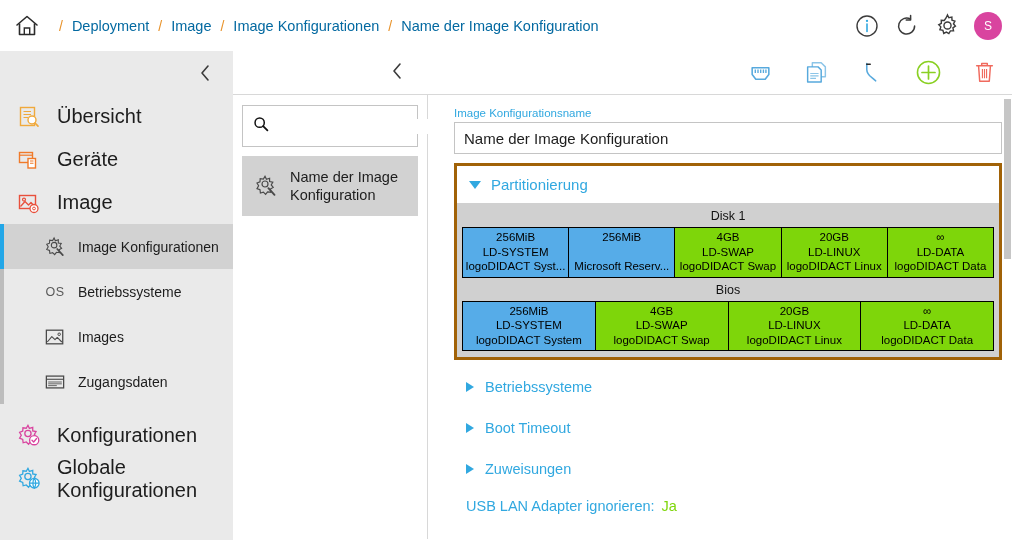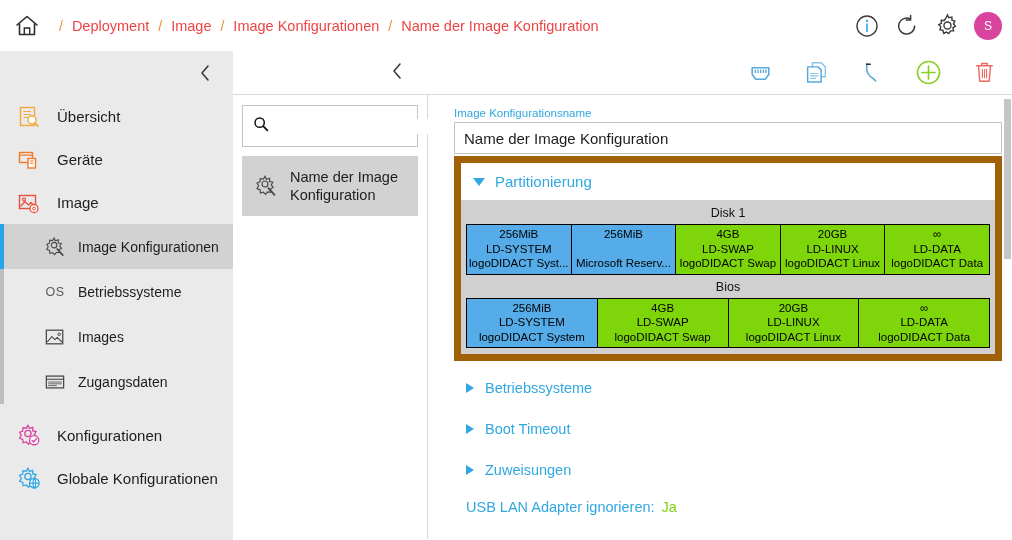--- a/index.html
+++ b/index.html
@@ -11,21 +11,21 @@
   }
   #app { position: relative; width: 1012px; height: 540px; background: #fff; }
 
   
   .topbar {
     position: absolute; top: 0; left: 0; width: 1012px; height: 51px;
     background: #fff; display: flex; align-items: center;
   }
   .home-icon { margin-left: 12px; width: 30px; height: 30px; display:flex; align-items:center; justify-content:center; }
   .crumbs { display: flex; align-items: center; margin-left: 8px; font-size: 14.5px; }
-  .crumb { color: #ef4444; white-space: nowrap; }
+  .crumb { color: #0369a1; white-space: nowrap; }
   .crumb-sep { color: #e8922a; margin: 0 9px; font-size: 14px; }
 
   .topbar-right { position: absolute; right: 10px; top: 0; height: 51px; display: flex; align-items: center; gap: 14px; }
   .ti { width: 26px; height: 26px; display:flex; align-items:center; justify-content:center; cursor:pointer; }
   .avatar {
     width: 28px; height: 28px; border-radius: 50%;
     background: #d9449f; color: #fff; font-size: 12px;
     display:flex; align-items:center; justify-content:center;
   }
 
@@ -36,21 +36,21 @@
   }
   .nav-collapse {
     height: 44px; display: flex; align-items: center; justify-content: flex-end;
     padding-right: 20px; cursor: pointer;
   }
   .nav-item {
     position: relative; display: flex; align-items: center;
     height: 43px; padding-left: 14px; cursor: pointer;
   }
   .nav-item .ic { width: 30px; height: 26px; display:flex; align-items:center; justify-content:center; flex:0 0 30px; }
-  .nav-item .lbl { margin-left: 13px; font-size: 15px; color: #1d1d1d; }
+  .nav-item .lbl { margin-left: 13px; font-size: 20px; color: #1d1d1d; }
   .nav-group { position: relative; }
   .nav-group::before {
     content: ""; position: absolute; left: 0; top: 0; bottom: 0; width: 4px; background: #bdbdbd;
   }
   .sub-item {
     position: relative; display: flex; align-items: center;
     height: 45px; padding-left: 42px; cursor: pointer;
   }
   .sub-item .ic { width: 26px; height: 22px; display:flex; align-items:center; justify-content:center; flex:0 0 26px; }
   .sub-item .lbl { margin-left: 10px; font-size: 14px; color: #1d1d1d; }
@@ -89,21 +89,21 @@
 
   
   .detail { flex: 1; padding: 12px 10px 0 26px; position: relative; overflow: hidden; }
   .field-label { font-size: 11.5px; color: #31a8e0; margin-bottom: 3px; }
   .field-input {
     height: 32px; border: 1px solid #c4c4c4; display: flex; align-items: center;
     padding: 0 9px; background: #fff; font-size: 15px; color: #1d1d1d; width: 100%;
   }
   .field-input input { border:none; outline:none; width:100%; font-size:15px; color:#1d1d1d; font-family:"Liberation Sans", sans-serif; }
 
-  .red-box { margin-top: 2px; border: 7px solid #a16207; background: #fff; }
+  .red-box { margin-top: 9px; border: 3px solid #a16207; background: #fff; }
   .acc-header {
     display: flex; align-items: center; height: 37px; padding-left: 12px; cursor: pointer;
   }
   .tri-down { width: 0; height: 0; border-left: 6px solid transparent; border-right: 6px solid transparent; border-top: 8px solid #31a8e0; margin-right: 10px; }
   .tri-right { width: 0; height: 0; border-top: 5.5px solid transparent; border-bottom: 5.5px solid transparent; border-left: 8px solid #31a8e0; margin-right: 11px; }
   .acc-title { font-size: 15px; color: #31a8e0; }
 
   .diskzone { background: #d0d0d0; padding: 6px 5px 6px 5px; }
   .disk-label { font-size: 12.5px; color: #111; line-height: 15px; text-align: center; }
   .parts { display: flex; border: 1.5px solid #000; margin-top: 3px; }

